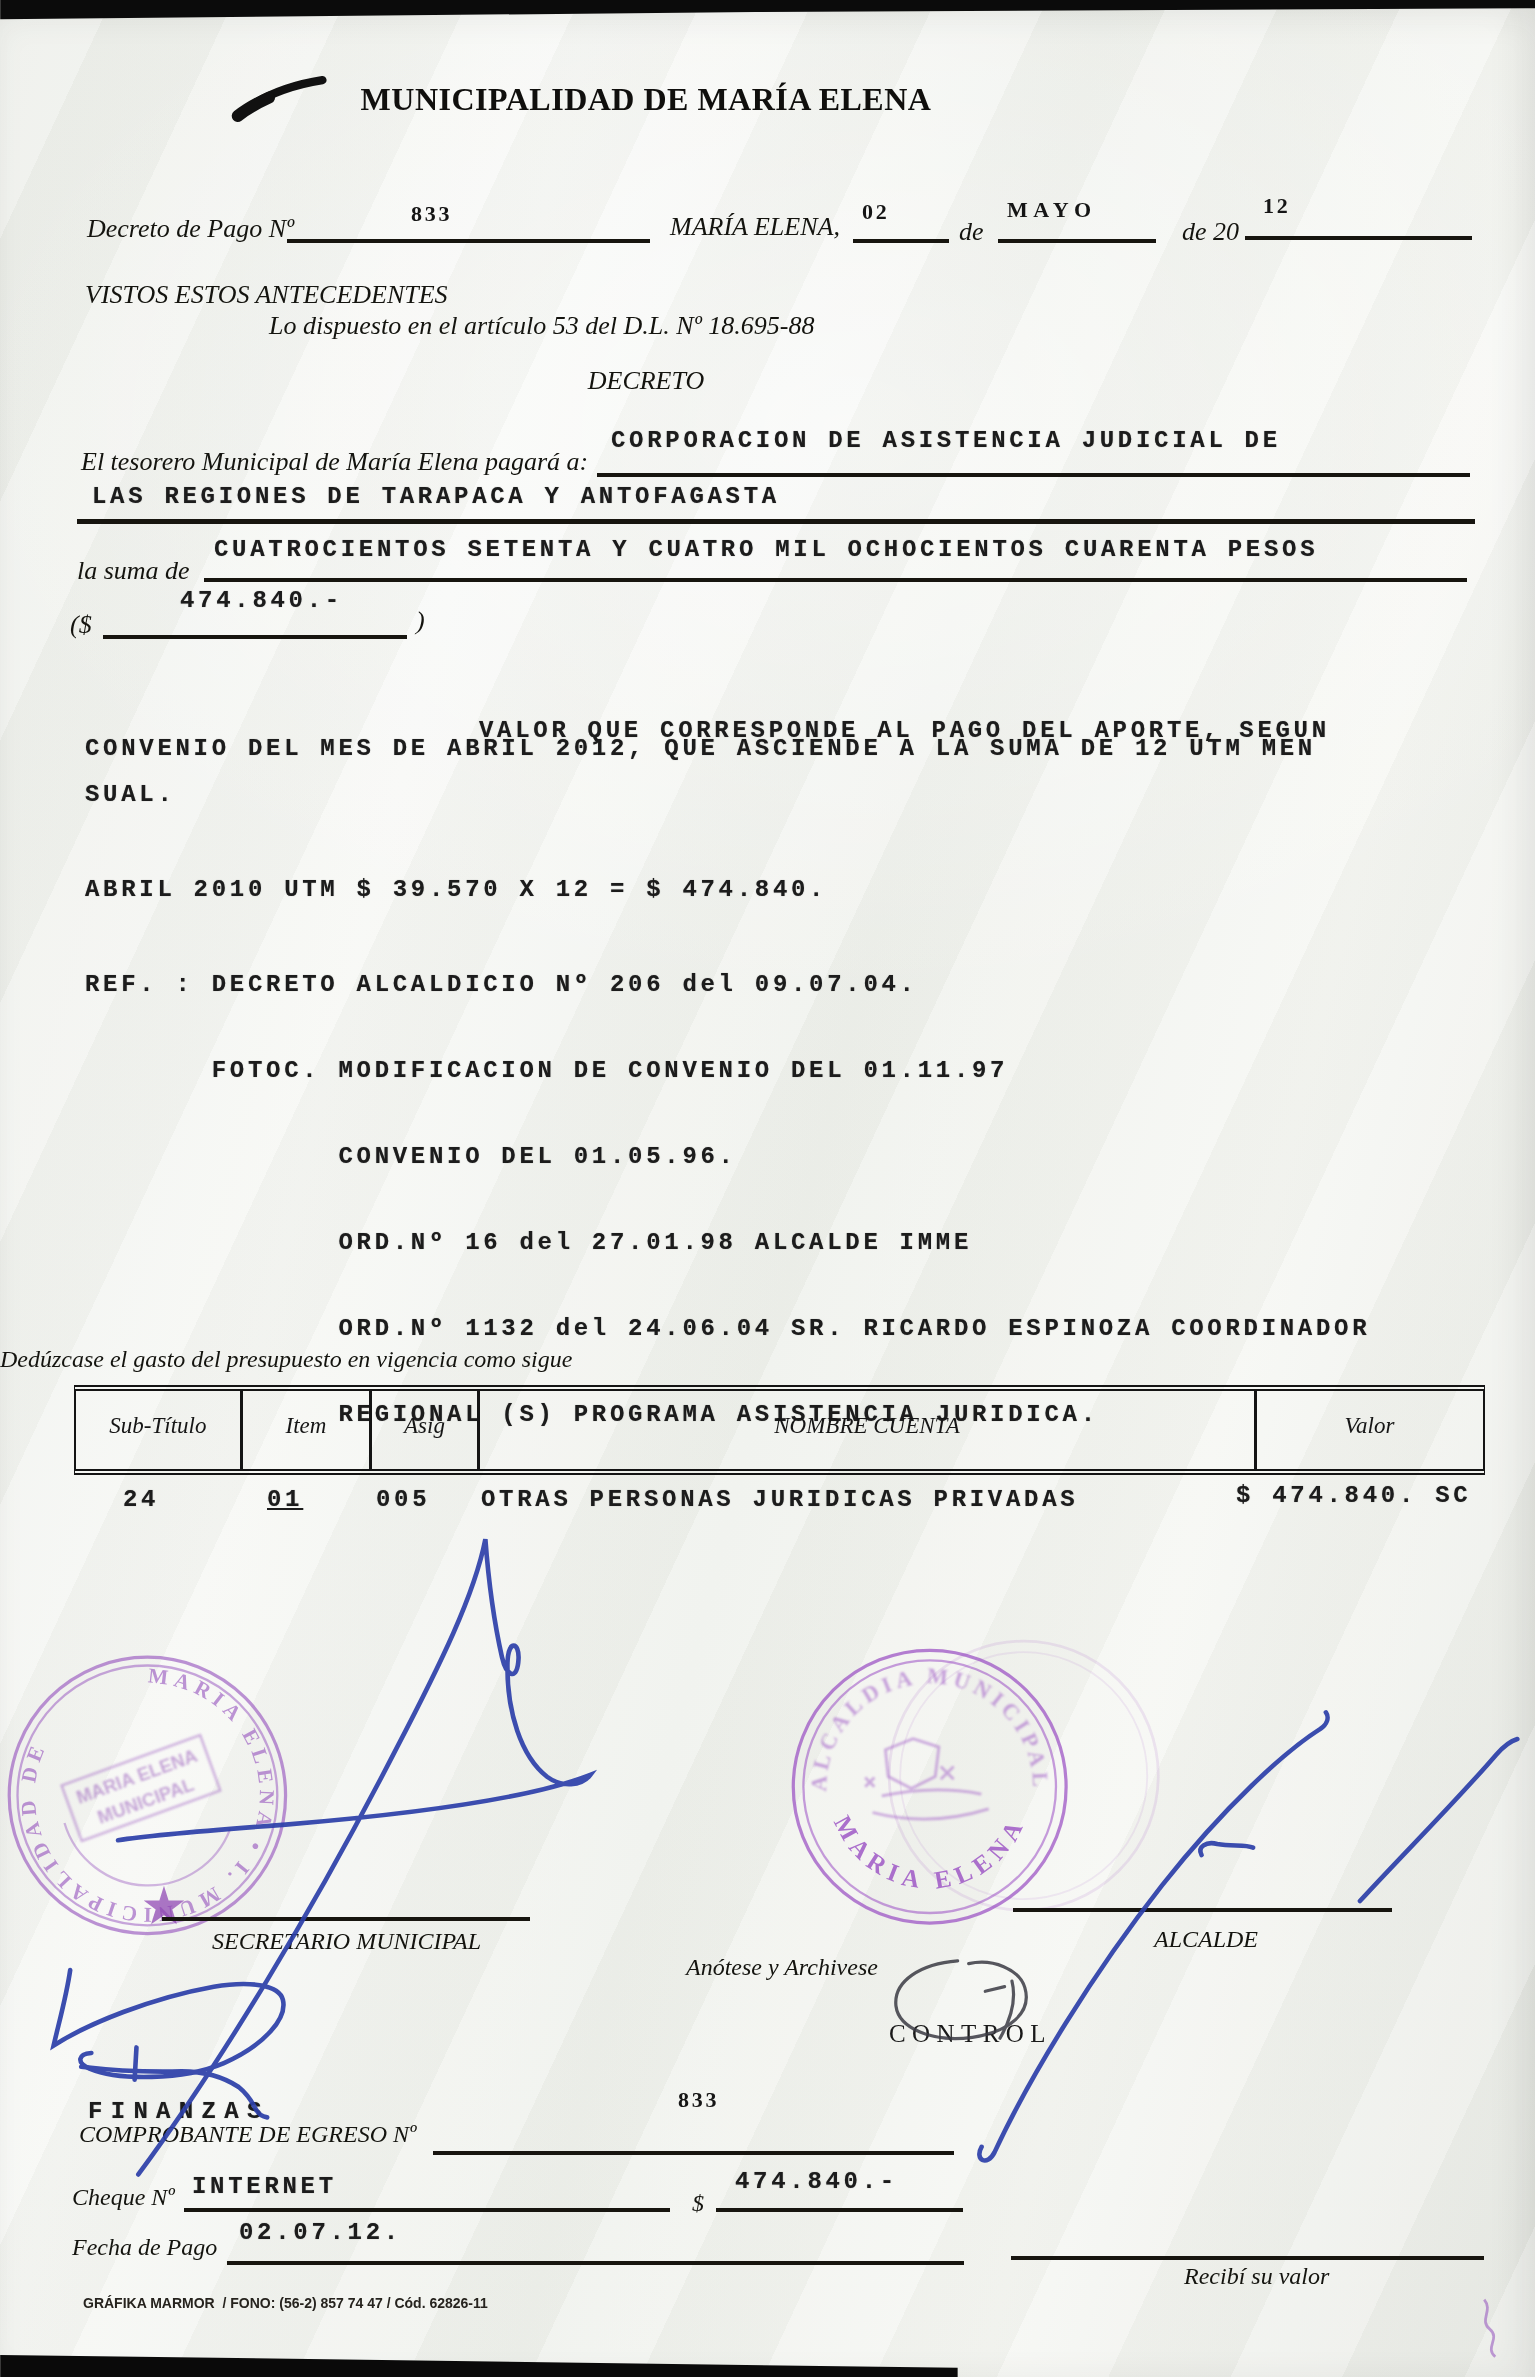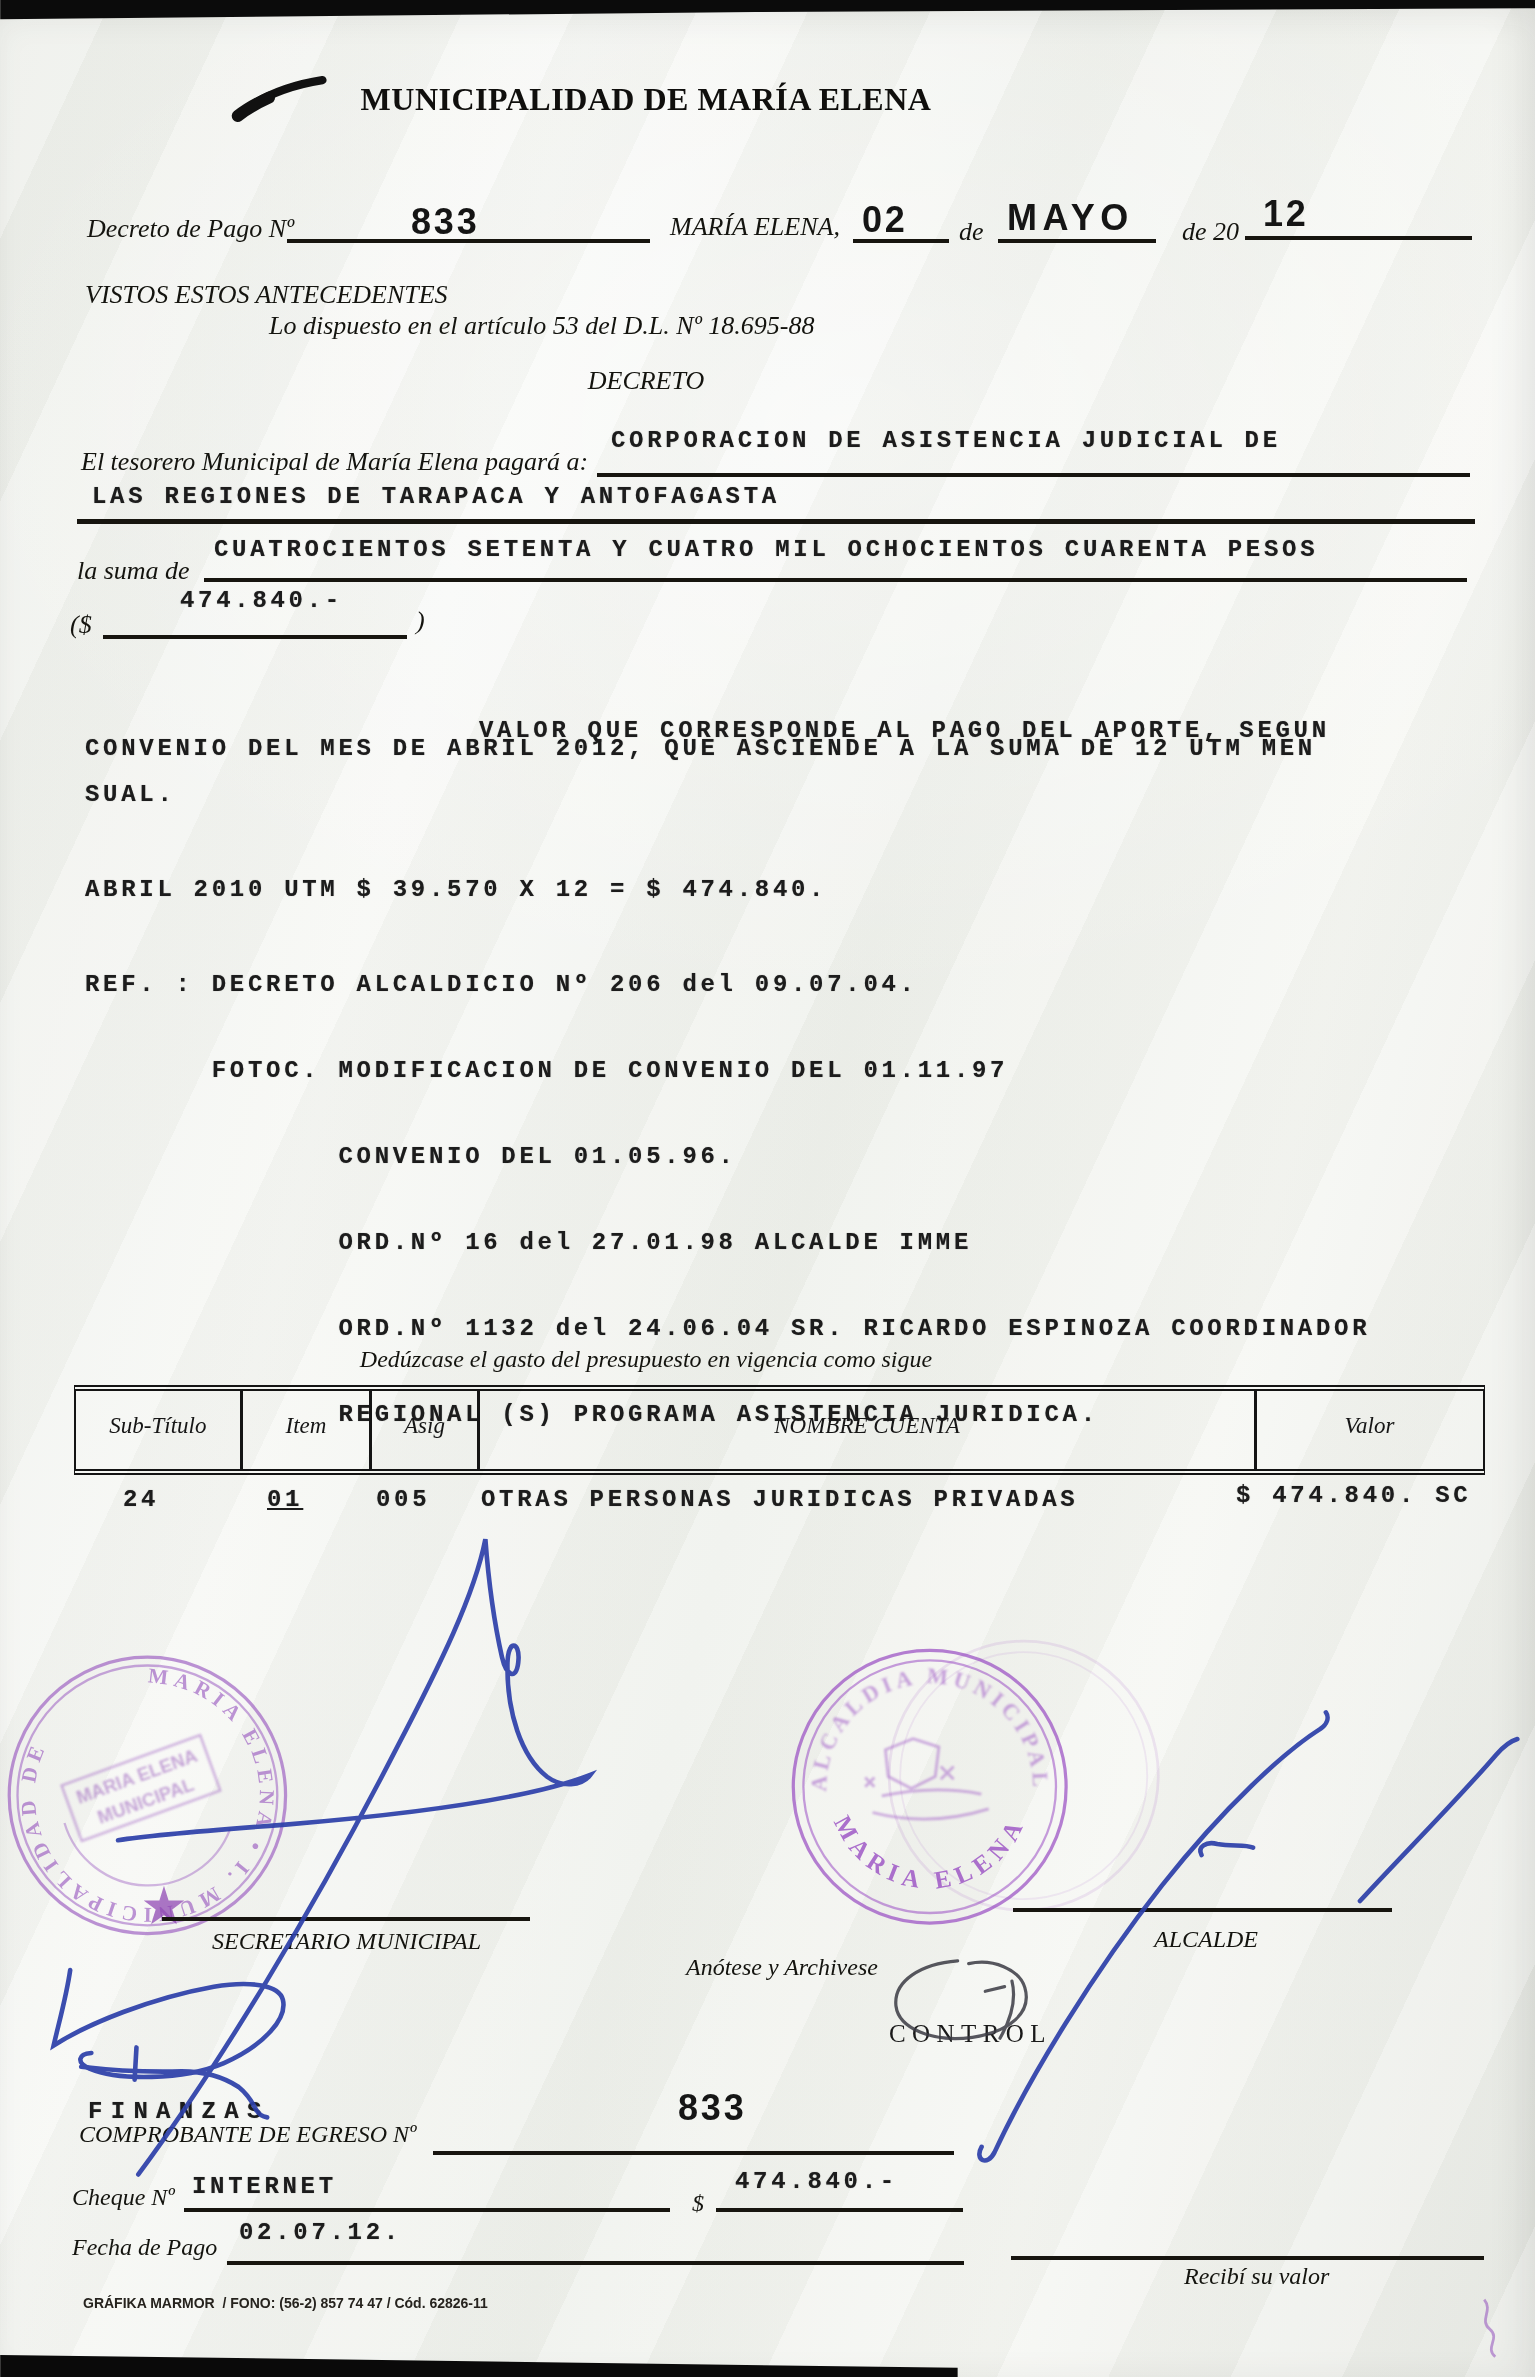--- a/index.html
+++ b/index.html
@@ -18,21 +18,21 @@
   .abs{position:absolute;white-space:pre;}
   
   .lbl{font-family:"Liberation Serif",serif;font-style:italic;font-size:26px;color:#14140f;}
   .lbl-sm{font-family:"Liberation Serif",serif;font-style:italic;font-size:24px;color:#14140f;}
   .ctl{font-family:"Liberation Serif",serif;font-size:25px;letter-spacing:6.4px;color:#1a1a1a;}
   .title{font-family:"Liberation Serif",serif;font-weight:700;font-size:32px;letter-spacing:0.5px;color:#100f0d;}
   
   .tw{font-family:"Liberation Mono","DejaVu Sans Mono",monospace;font-weight:700;font-size:24px;
       letter-spacing:3.7px;color:#1c1c1c;text-shadow:0 0 0.9px rgba(25,25,25,.5);}
   
-  .stamped{font-family:Liberation Sans, sans-serif;font-weight:700;font-size:36px;letter-spacing:2.8px;color:#151515;}
+  .stamped{font-family:Liberation Serif, serif;font-weight:700;font-size:22px;letter-spacing:2.8px;color:#151515;}
   .ls6{letter-spacing:5.5px;}
   .ls9{letter-spacing:8.3px;}
   .ln{position:absolute;height:3.7px;background:#17150f;}
   .center-row{left:0;width:1292px;text-align:center;}
   
   #btable{position:absolute;left:74px;top:1385px;width:1411px;height:90px;
     border-top:6.4px double #141414;border-bottom:6.4px double #141414;
     border-left:2.8px solid #141414;border-right:2.8px solid #141414;box-sizing:border-box;}
   .vline{position:absolute;top:0;bottom:0;width:2.8px;background:#141414;}
   .th{position:absolute;top:22px;text-align:center;font-style:italic;font-size:23px;font-family:"Liberation Serif",serif;}
@@ -84,21 +84,21 @@
 
   <div class="abs tw" style="left:85px;top:917px;">
     <div class="refline">REF. : DECRETO ALCALDICIO Nº 206 del 09.07.04.</div>
     <div class="refline">       FOTOC. MODIFICACION DE CONVENIO DEL 01.11.97</div>
     <div class="refline">              CONVENIO DEL 01.05.96.</div>
     <div class="refline">              ORD.Nº 16 del 27.01.98 ALCALDE IMME</div>
     <div class="refline">              ORD.Nº 1132 del 24.06.04 SR. RICARDO ESPINOZA COORDINADOR</div>
     <div class="refline">              REGIONAL (S) PROGRAMA ASISTENCIA JURIDICA.</div>
   </div>
 
-  <div class="abs lbl-sm center-row" style="top:1346px;text-align:center;">Dedúzcase el gasto del presupuesto en vigencia como sigue</div>
+  <div class="abs lbl-sm center-row" style="top:1346px;text-align:left;">Dedúzcase el gasto del presupuesto en vigencia como sigue</div>
   <div id="btable">
     <div class="vline" style="left:164px;"></div>
     <div class="vline" style="left:293px;"></div>
     <div class="vline" style="left:401px;"></div>
     <div class="vline" style="left:1178px;"></div>
     <div class="th" style="left:7.4px;width:149px;">Sub-Título</div>
     <div class="th" style="left:170px;width:120px;">Item</div>
     <div class="th" style="left:299px;width:99px;">Asig</div>
     <div class="th" style="left:407px;width:768px;">NOMBRE CUENTA</div>
     <div class="th" style="left:1183px;width:221px;">Valor</div>

